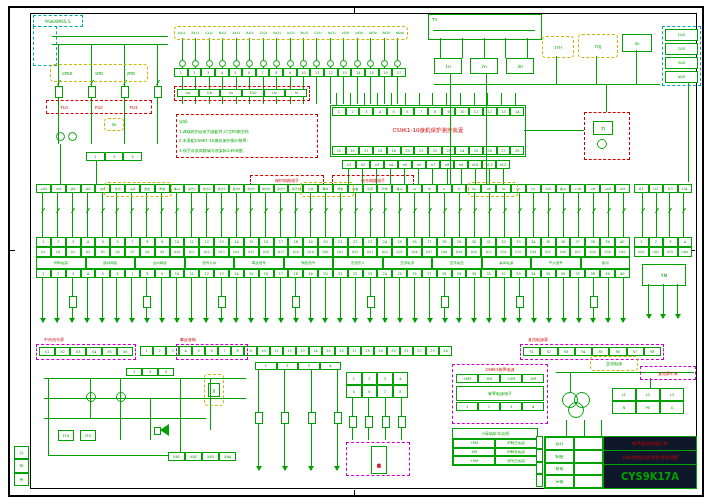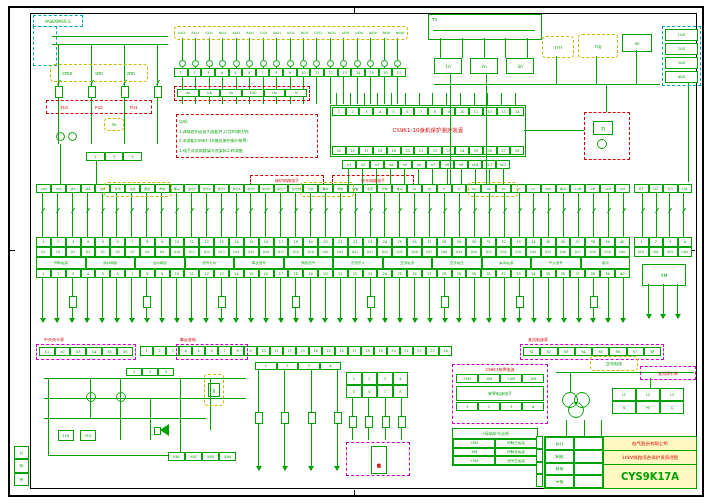--- a/index.html
+++ b/index.html
@@ -947,21 +947,21 @@
       <div class="wire arrow"></div>
       <div class="wire arrow"></div>
     </div>
 
   <div class="a colrow" style="left:536px;top:436px;width:7px;height:51px;font-size:3px;">
     <div class="cell"></div>
     <div class="cell"></div>
     <div class="cell"></div>
     <div class="cell"></div>
   </div>
-  <div class="a" style="left:544px;top:436px;width:151px;height:51px;border:1px solid var(--g);display:flex;background:#fef9c3;">
+  <div class="a" style="left:544px;top:436px;width:151px;height:51px;border:1px solid var(--g);display:flex;background:#0f172a;">
     <div class="table" style="width:58px;font-size:4px;">
         <div class="trow">
           <div class="cell">设计</div>
           <div class="cell"></div>
         </div>
         <div class="trow">
           <div class="cell">制图</div>
           <div class="cell"></div>
         </div>
         <div class="trow">

